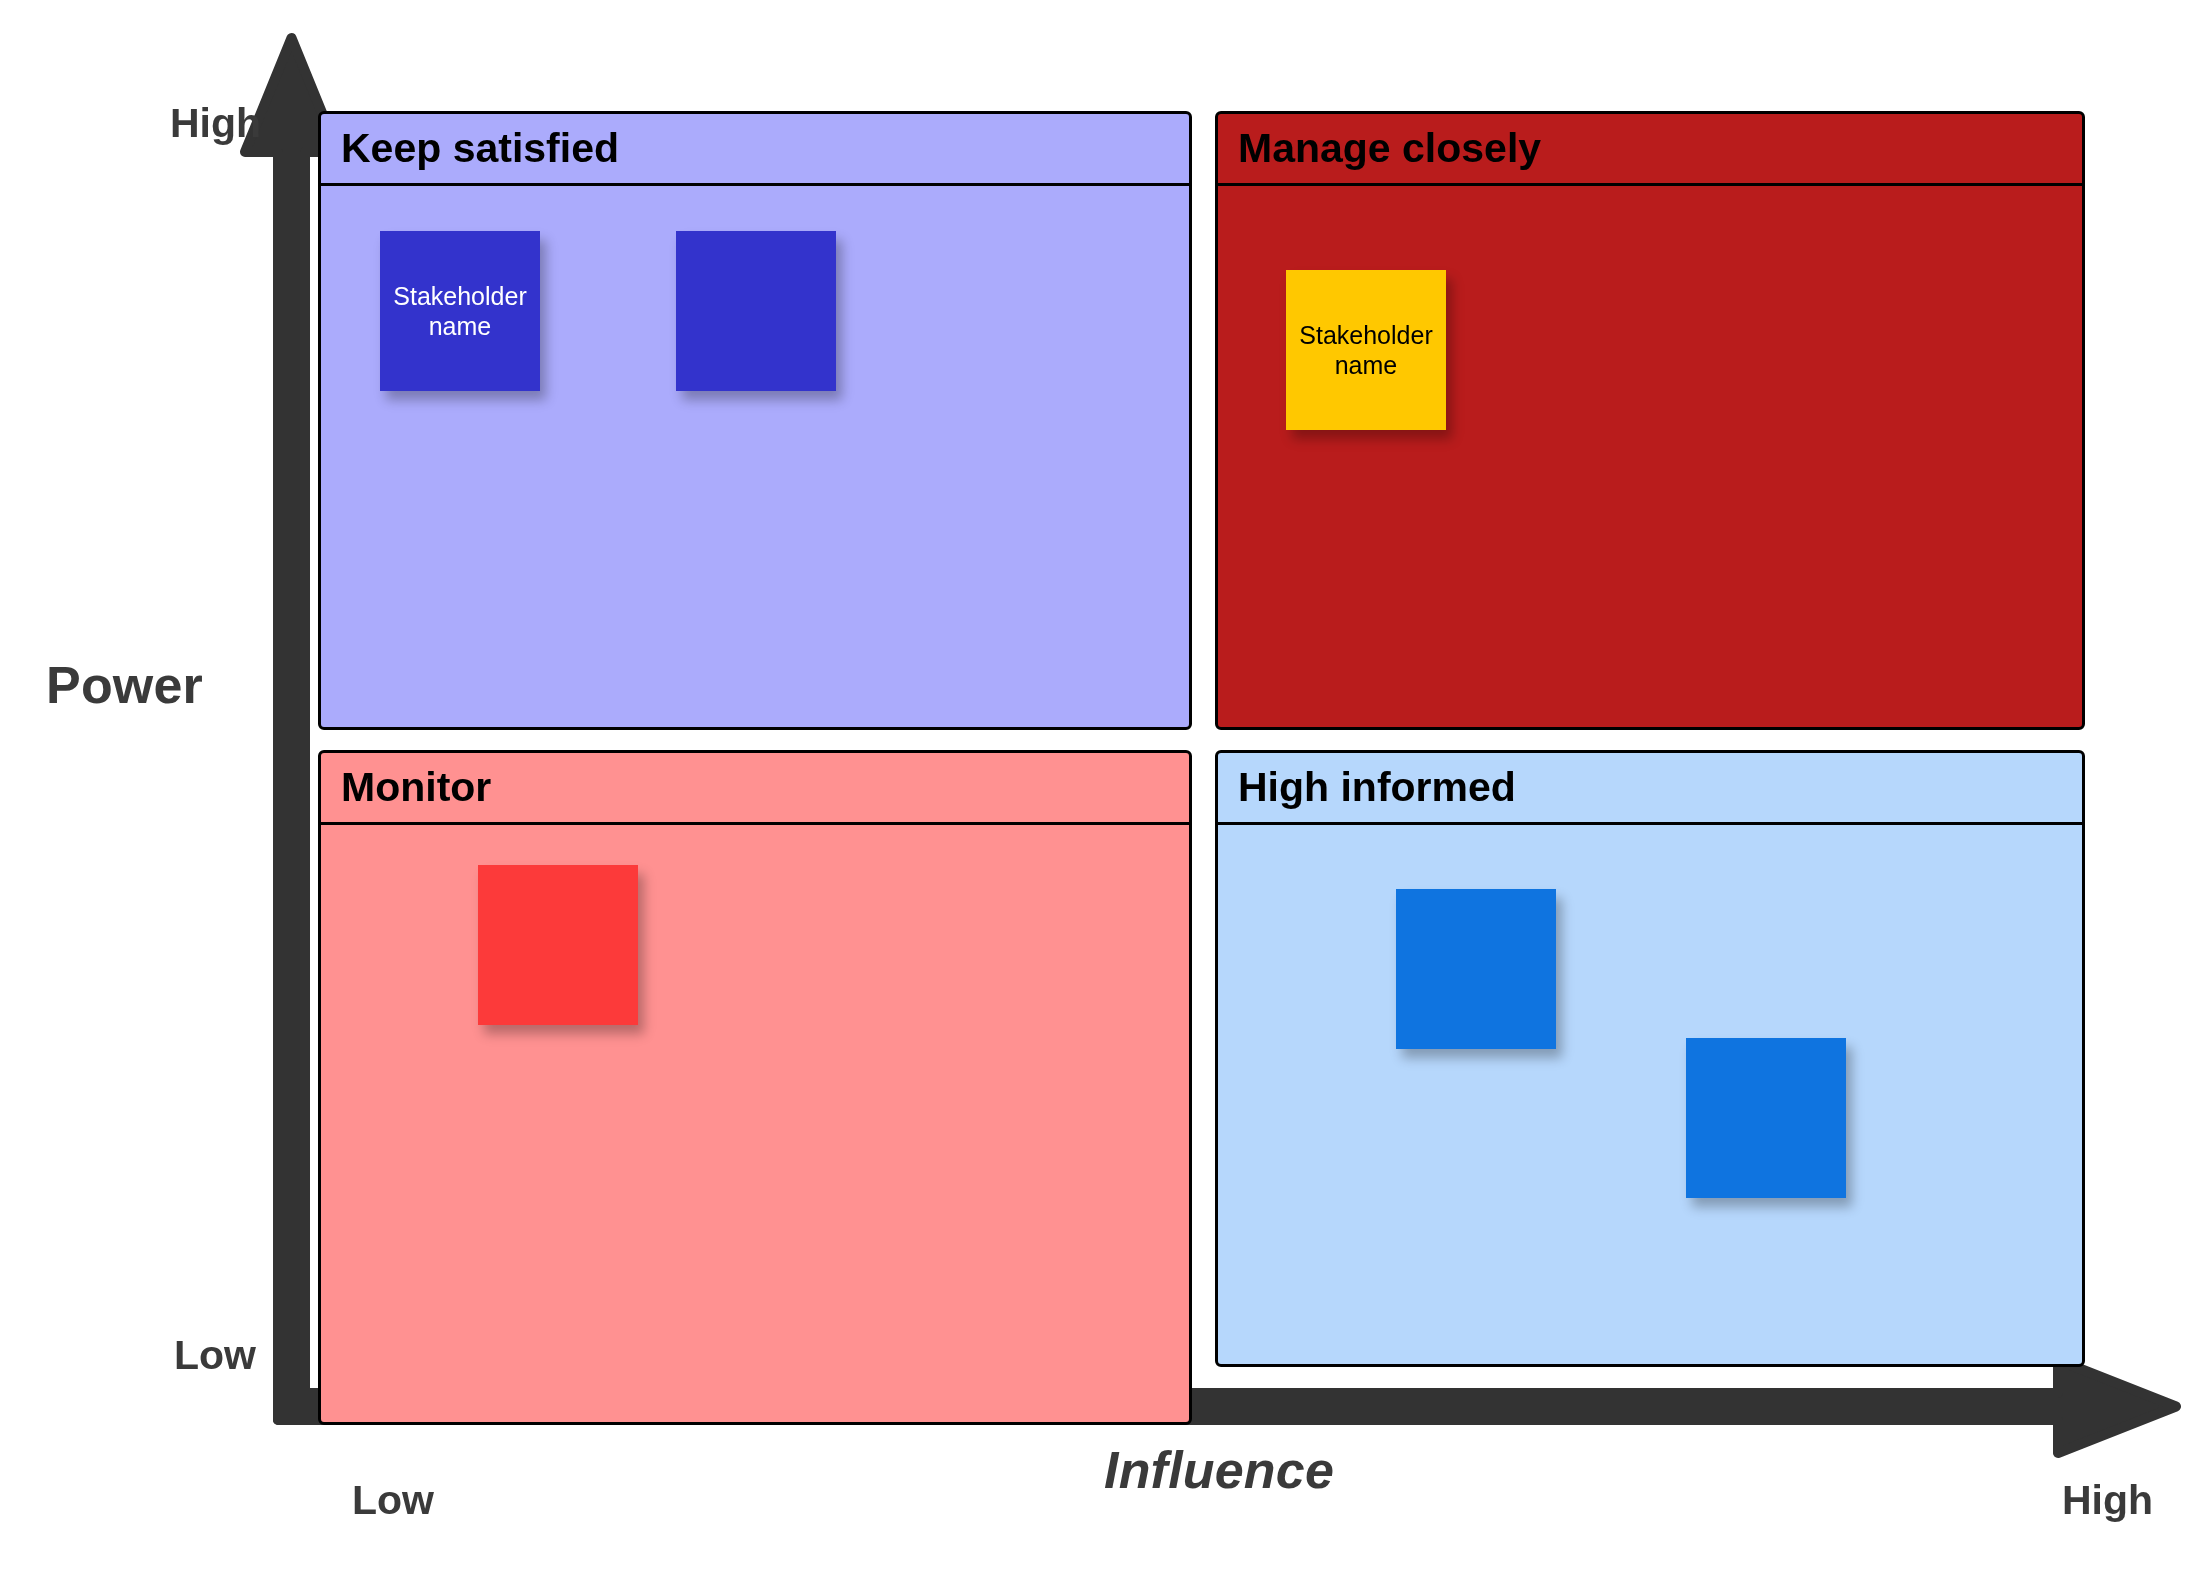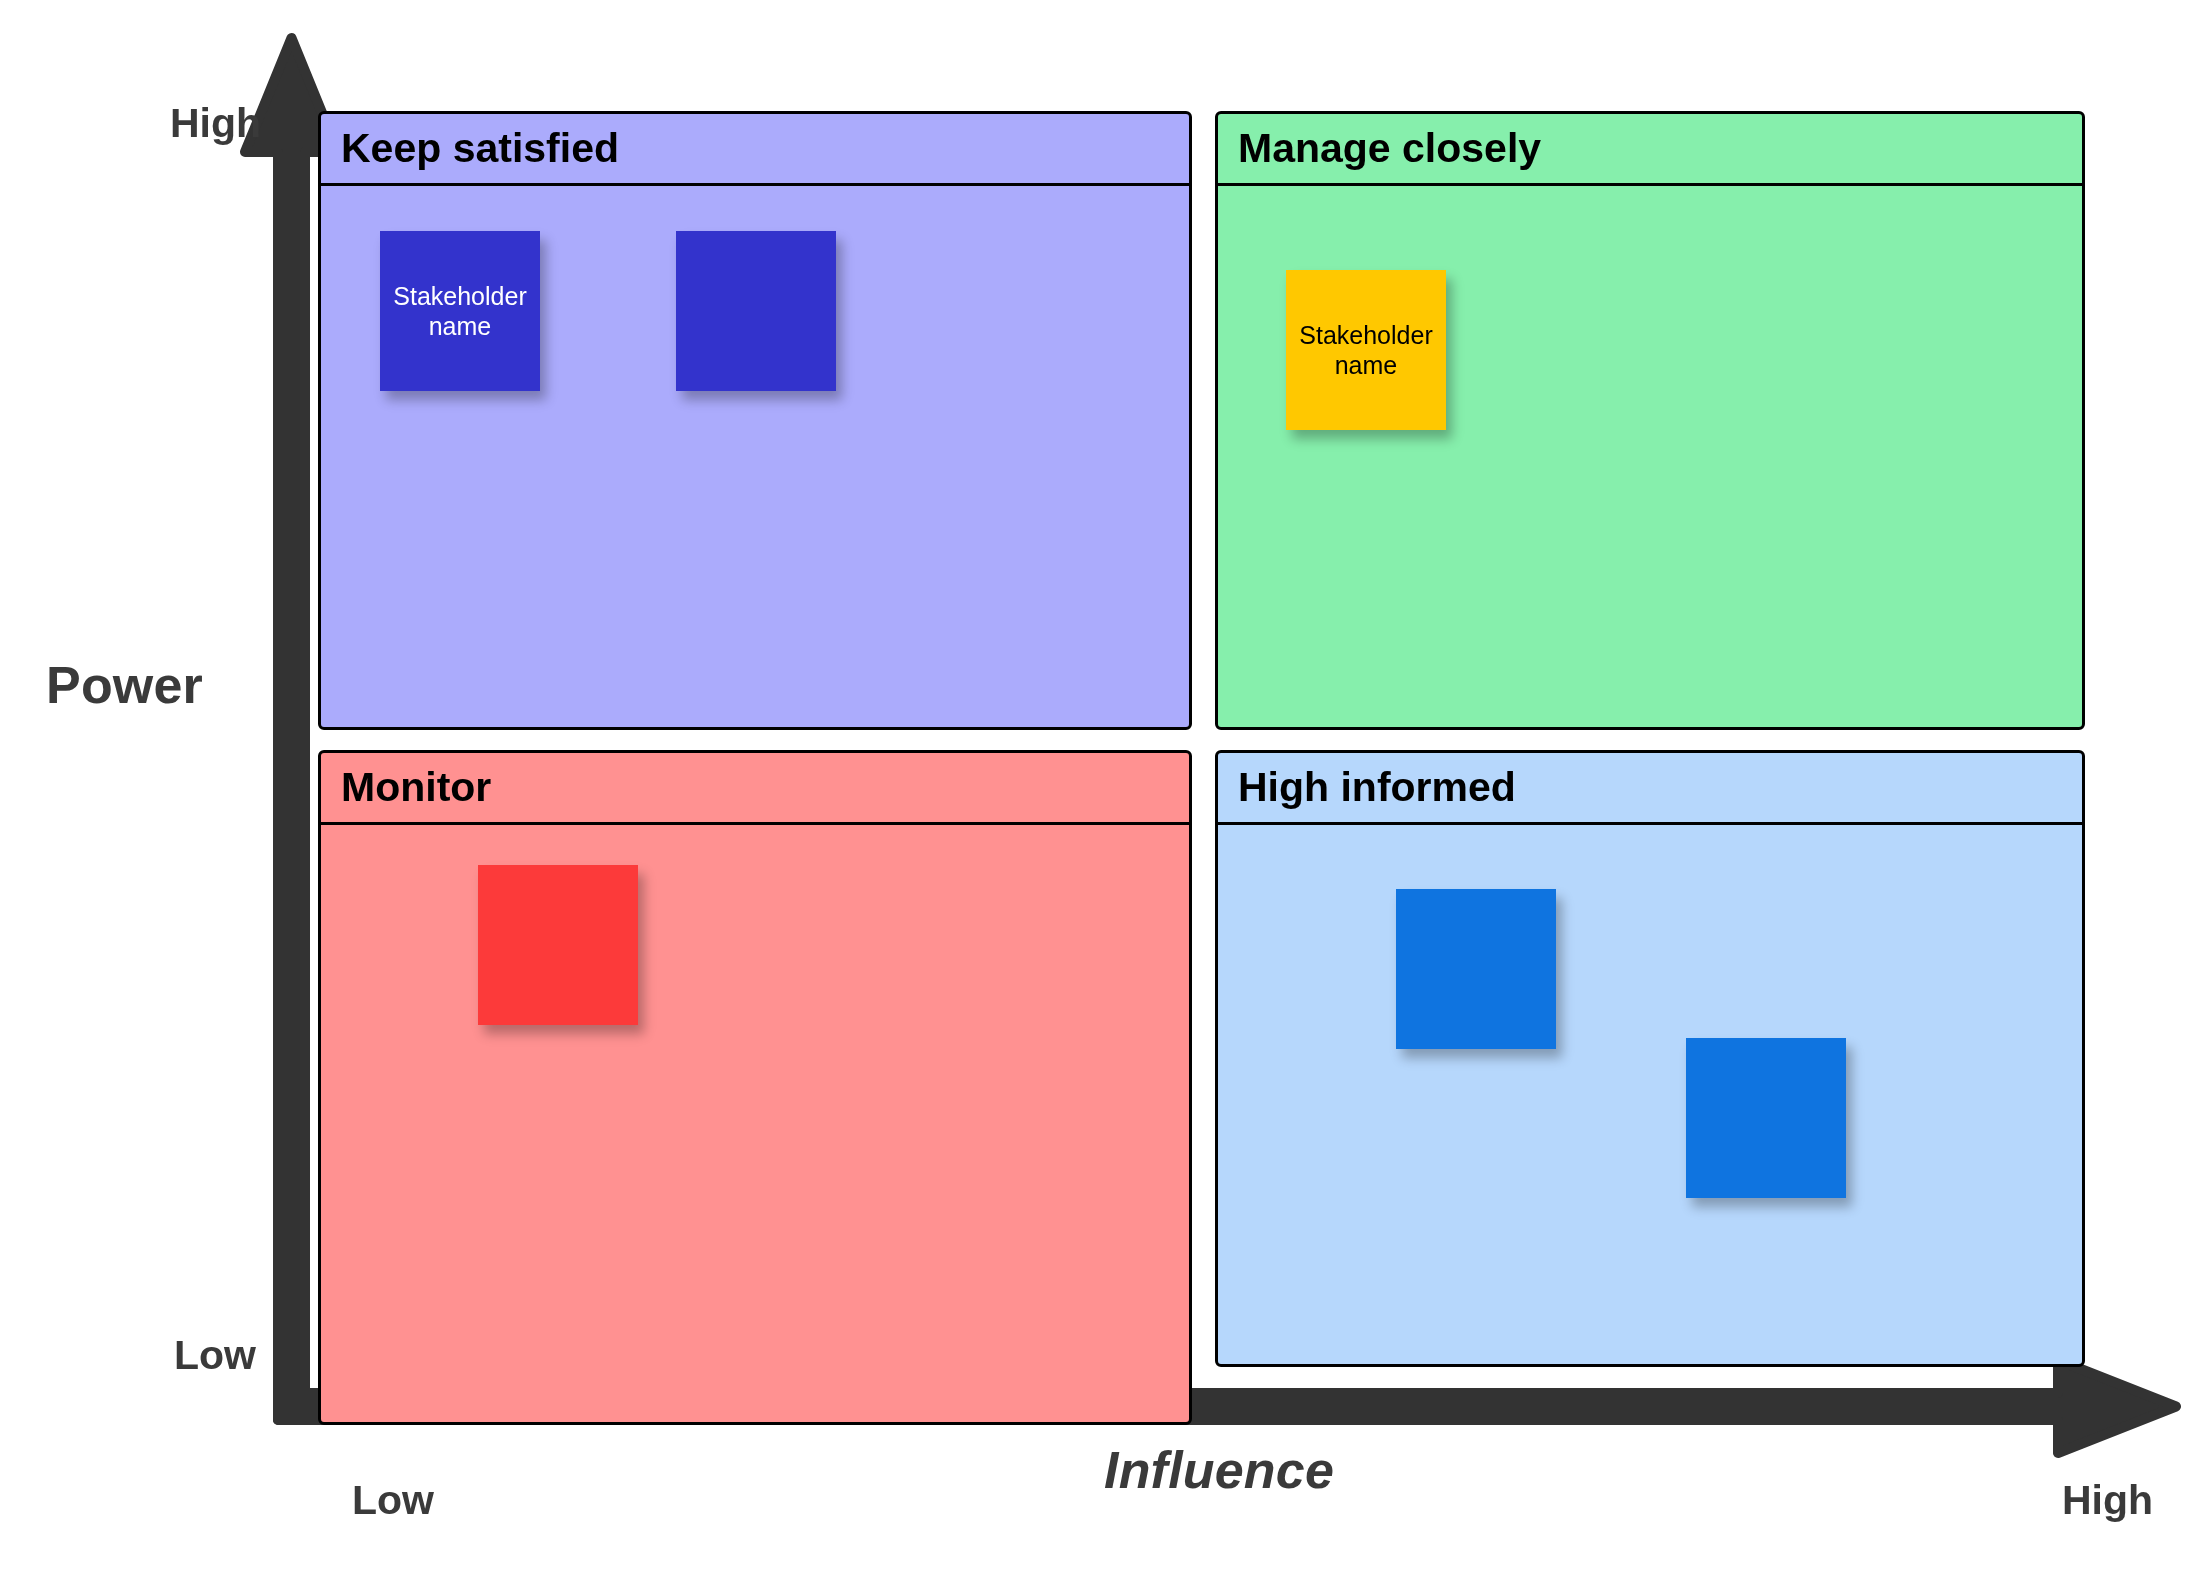--- a/index.html
+++ b/index.html
@@ -93,21 +93,21 @@
   }
 
   #q-keep-satisfied {
     left: 318px;  top: 111px;
     width: 874px; height: 619px;
     background: #ABABFC;
   }
   #q-manage-closely {
     left: 1215px; top: 111px;
     width: 870px; height: 619px;
-    background: #86efac;
+    background: #b91c1c;
   }
   #q-monitor {
     left: 318px;  top: 750px;
     width: 874px; height: 675px;
     background: #FF9191;
   }
   #q-keep-informed {
     left: 1215px; top: 750px;
     width: 870px; height: 617px;
     background: #B6D7FC;

